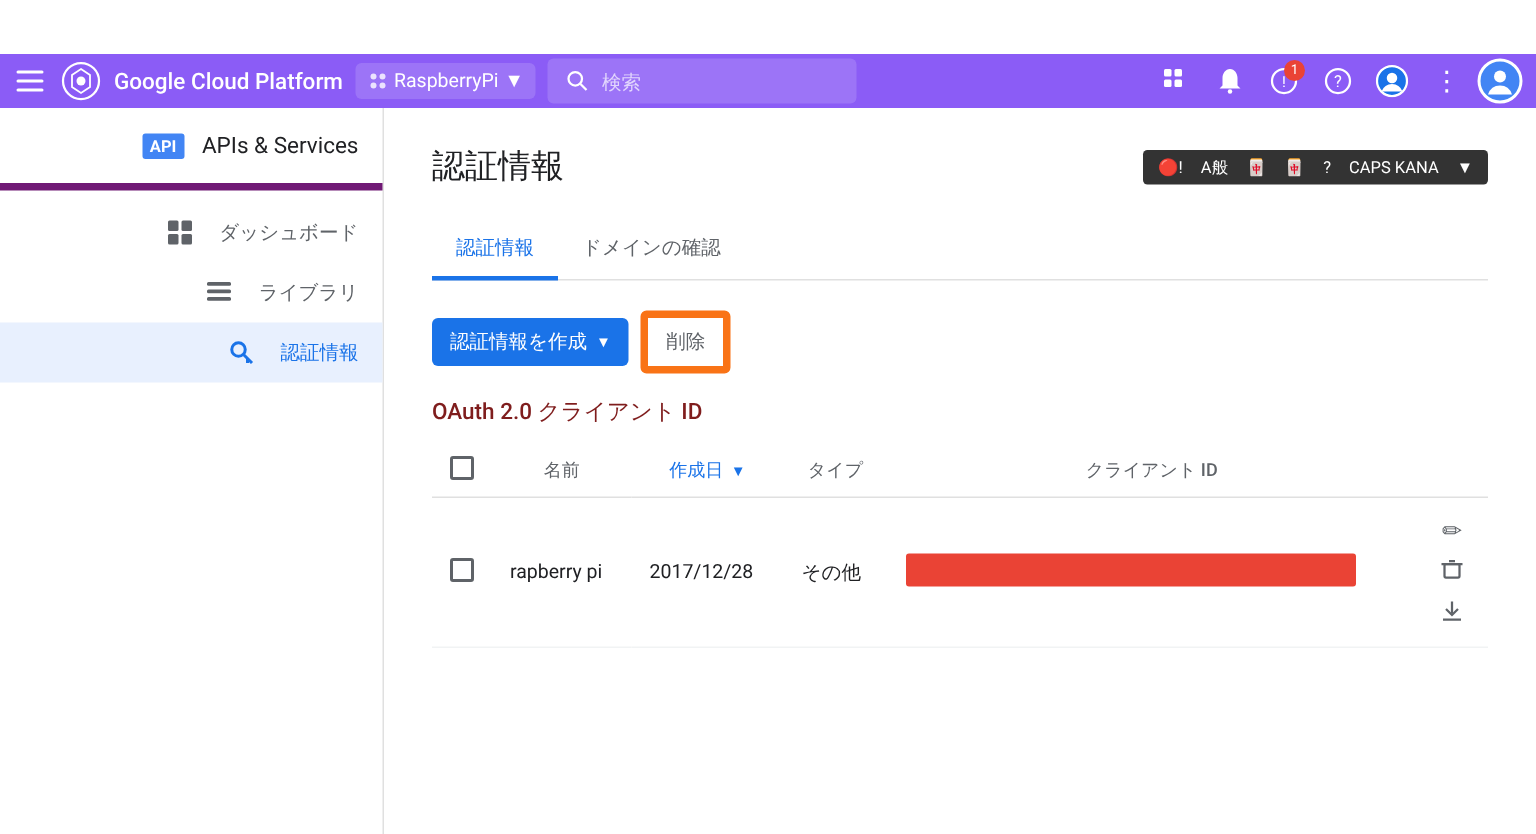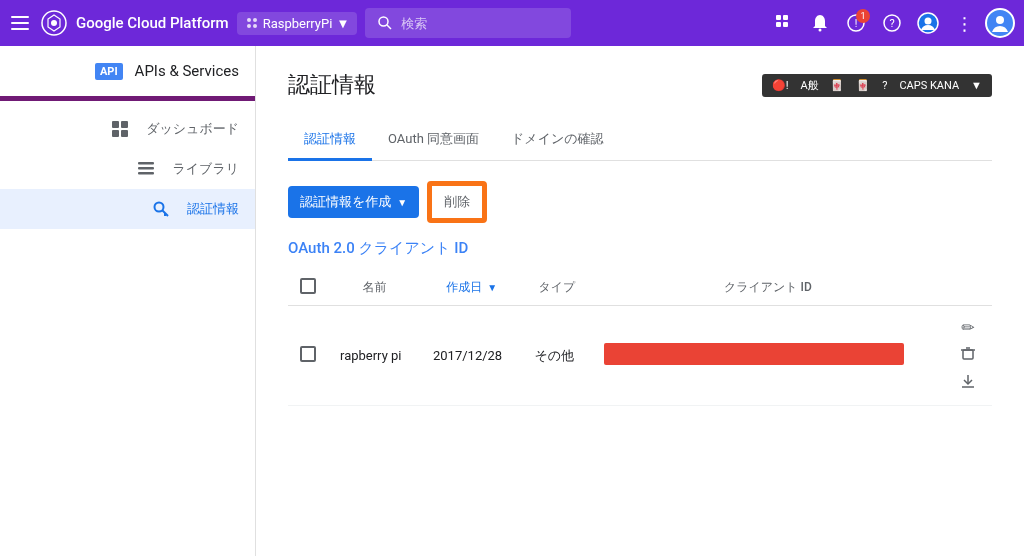--- a/index.html
+++ b/index.html
@@ -1,26 +1,27 @@
 <!DOCTYPE html>
 <html><head>
   <meta charset="utf-8">
   <style>
     * { box-sizing: border-box; margin: 0; padding: 0; }
     body { font-family: 'Roboto', Arial, sans-serif; font-size: 13px; color: #202124; background: #fff; height: 556px; overflow: hidden; }
 
     
     .topnav {
-      background: #6d28d9;
-      height: 46px;
+      background: #8b5cf6;
+      height: 36px;
       display: flex;
       align-items: center;
       padding: 0 8px;
       color: #fff;
       gap: 8px;
+      margin-top: 36px;
     }
     .topnav-menu-icon {
       width: 24px; height: 24px;
       display: flex; flex-direction: column; justify-content: center; align-items: center; gap: 4px;
       cursor: pointer; flex-shrink: 0;
     }
     .topnav-menu-icon span {
       display: block; width: 18px; height: 2px; background: #fff; border-radius: 1px;
     }
     .topnav-logo {
@@ -173,21 +174,21 @@
     
     .description {
       font-size: 13px; color: #202124; margin-bottom: 24px;
     }
     .description a {
       color: #1a73e8; text-decoration: none;
     }
 
     
     .section-title {
-      font-size: 15px; font-weight: 500; color: #3b82f6; margin-bottom: 12px;
+      font-size: 15px; font-weight: 500; color: #7f1d1d; margin-bottom: 12px;
     }
     .data-table {
       width: 100%; border-collapse: collapse;
     }
     .data-table th {
       text-align: center; padding: 8px 12px; font-size: 12px; font-weight: 500;
       color: #5f6368; border-bottom: 1px solid #e0e0e0;
     }
     .data-table th.sortable { color: #1a73e8; cursor: pointer; }
     .data-table td {
@@ -349,21 +350,20 @@
         <span class="ime-toolbar-item">🀄</span>
         <span class="ime-toolbar-item">🀄</span>
         <span class="ime-toolbar-item">?</span>
         <span class="ime-toolbar-item">CAPS KANA</span>
         <span class="ime-toolbar-item">▼</span>
       </div>
     </div>
 
     <div class="tabs">
       <div class="tab active">認証情報</div>
-      <div class="tab">OAuth 同意画面</div>
       <div class="tab">ドメインの確認</div>
     </div>
 
     <div class="toolbar">
       <button class="btn-primary">
         <span>認証情報を作成</span>
         <span class="chevron-down">▼</span>
       </button>
       <button class="btn-secondary">削除</button>
     </div>

